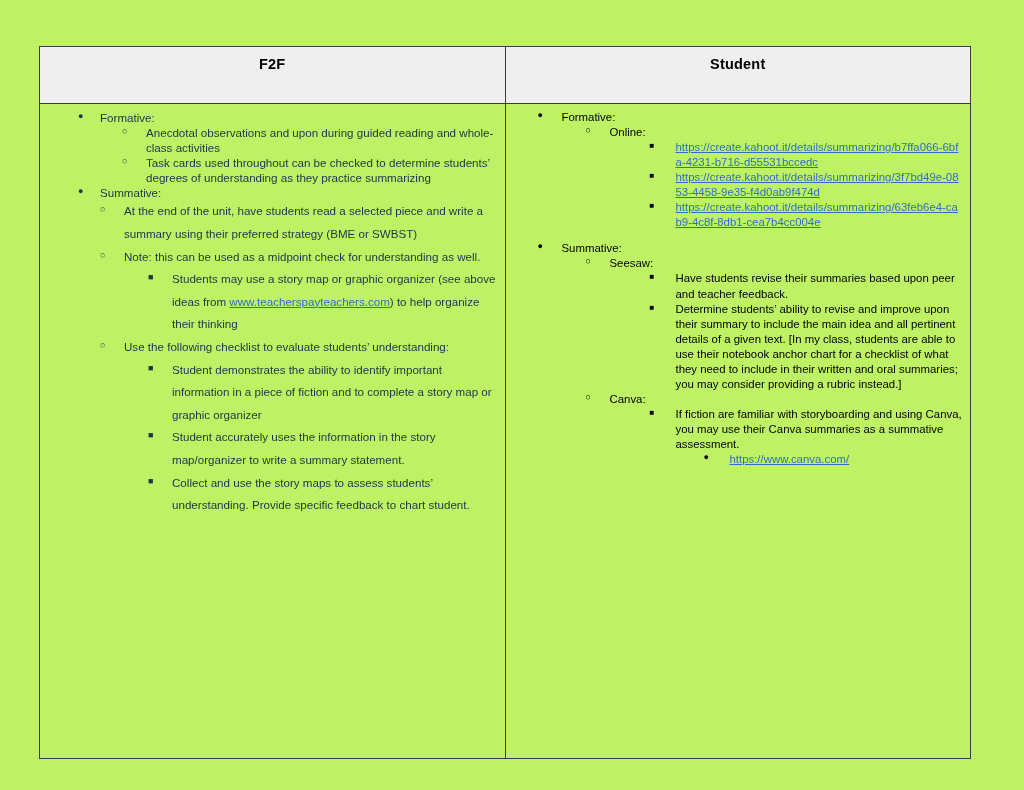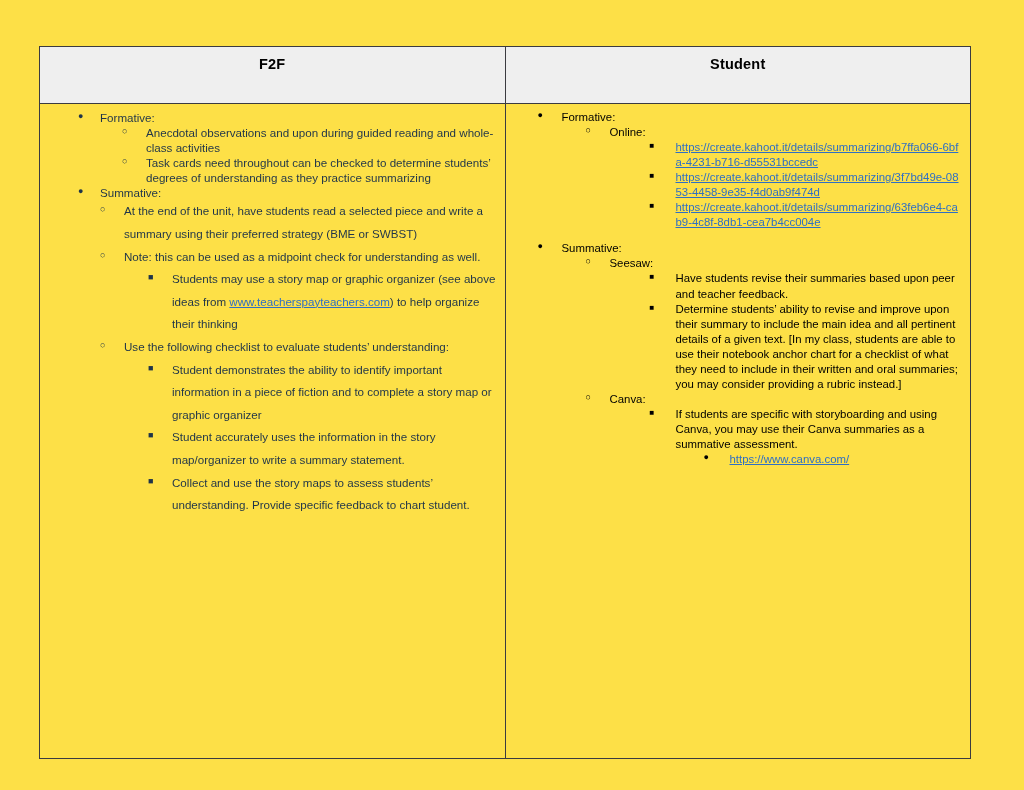--- a/index.html
+++ b/index.html
@@ -10,21 +10,21 @@
   body {
     width: 1024px;
     height: 790px;
     font-family: "Liberation Sans", sans-serif;
     overflow: hidden;
   }
   .page {
     position: relative;
     width: 1024px;
     height: 790px;
-    background: #fde047;
+    background: #bef264;
   }
   .assessment-table {
     position: absolute;
     left: 39px;
     top: 46px;
     width: 932px;
     border-collapse: collapse;
     table-layout: fixed;
   }
   .assessment-table td,
@@ -138,21 +138,21 @@
           <li>
             <span class="bullet disc">●</span>
             <span class="txt">Formative:</span>
             <ul class="lvl l2">
               <li>
                 <span class="bullet circle">○</span>
                 <span class="txt">Anecdotal observations and upon during guided reading and whole-class activities</span>
               </li>
               <li>
                 <span class="bullet circle">○</span>
-                <span class="txt">Task cards need throughout can be checked to determine students’ degrees of understanding as they practice summarizing</span>
+                <span class="txt">Task cards used throughout can be checked to determine students’ degrees of understanding as they practice summarizing</span>
               </li>
             </ul>
           </li>
           <li>
             <span class="bullet disc">●</span>
             <span class="txt">Summative:</span>
           </li>
         </ul>
 
         <ul class="lvl l1 loose" style="margin-left:54px;">
@@ -239,21 +239,21 @@
                     <span class="txt">Determine students’ ability to revise and improve upon their summary to include the main idea and all pertinent details of a given text. [In my class, students are able to use their notebook anchor chart  for a checklist of what they need to include in their written and oral summaries; you may consider providing a rubric instead.]</span>
                   </li>
                 </ul>
               </li>
               <li>
                 <span class="bullet circle">○</span>
                 <span class="txt">Canva:</span>
                 <ul class="lvl l3">
                   <li>
                     <span class="bullet square">■</span>
-                    <span class="txt">If students are specific with storyboarding and using Canva, you may use their Canva summaries as a summative assessment.</span>
+                    <span class="txt">If fiction are familiar with storyboarding and using Canva, you may use their Canva summaries as a summative assessment.</span>
                     <ul class="lvl l4">
                       <li>
                         <span class="bullet disc">●</span>
                         <a class="doclink" href="#">https://www.canva.com/</a>
                       </li>
                     </ul>
                   </li>
                 </ul>
               </li>
             </ul>

